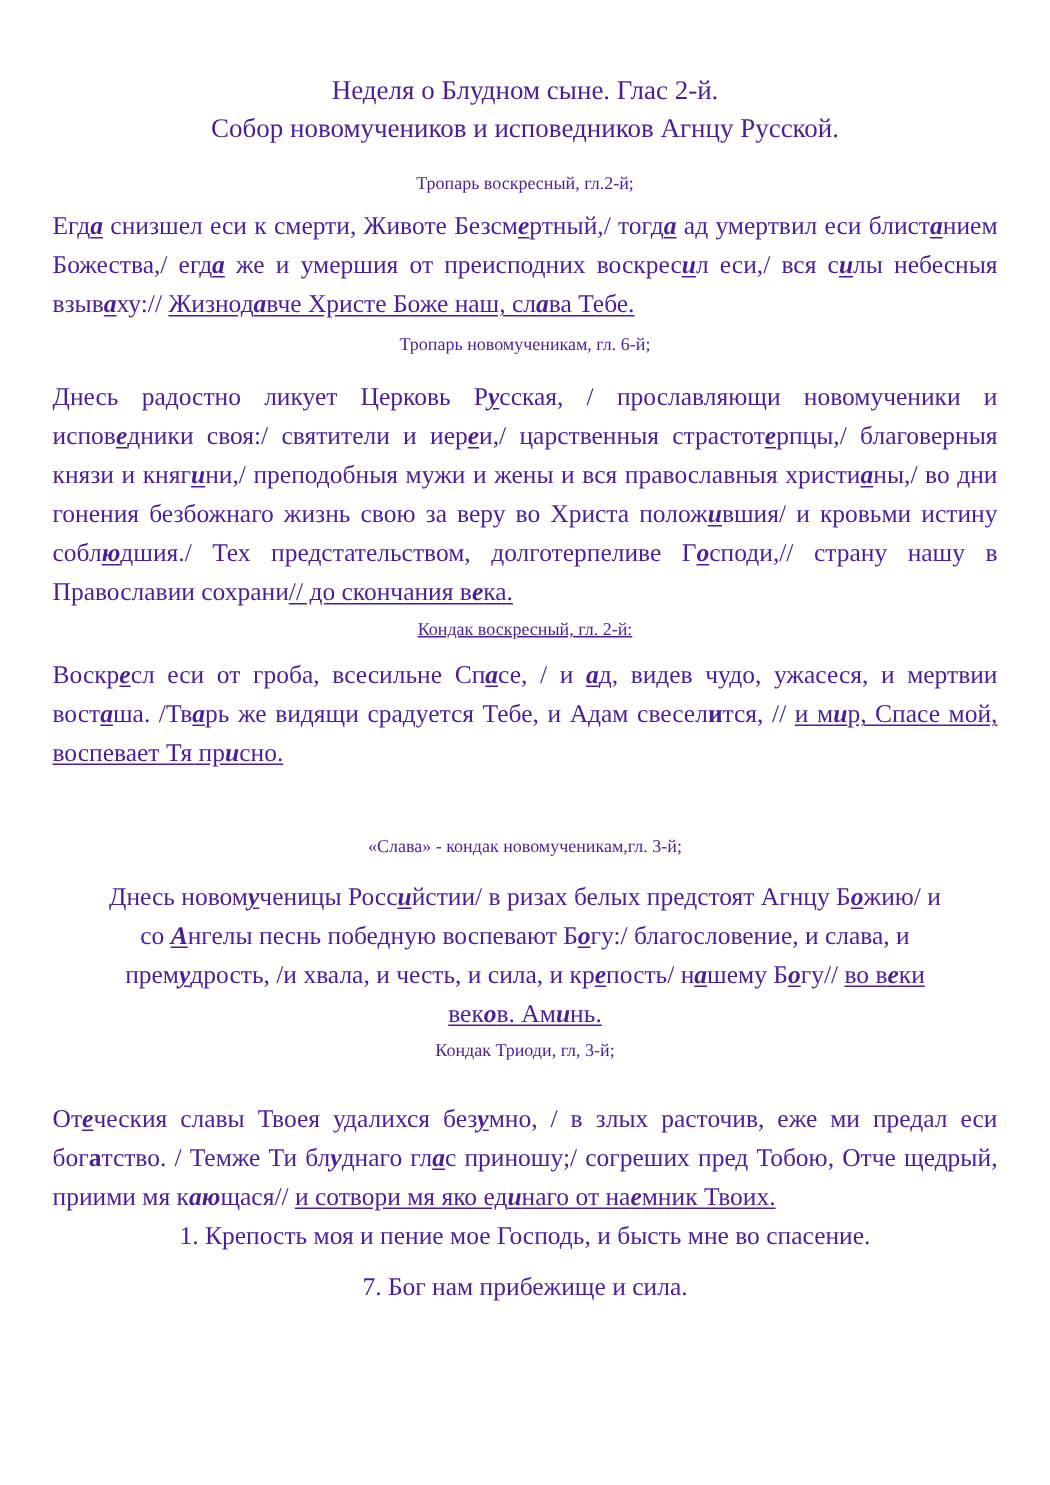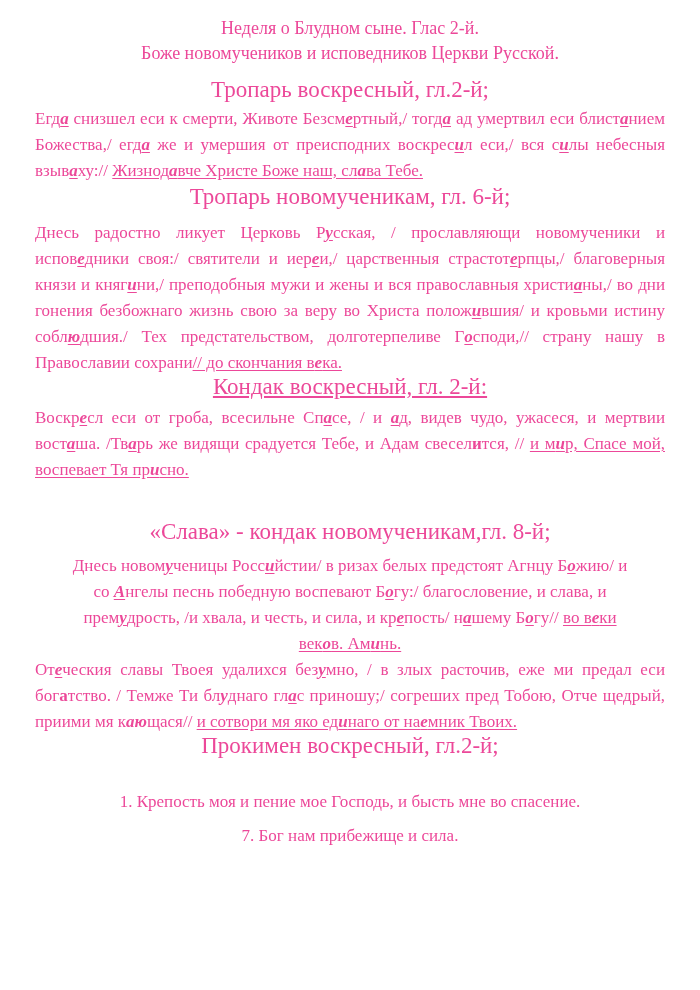--- a/index.html
+++ b/index.html
@@ -4,37 +4,37 @@
 <style>
   html, body {
     margin: 0;
     padding: 0;
     background: #ffffff;
   }
   .page {
     width: 700px;
     height: 990px;
     box-sizing: border-box;
-    padding: 16px 35px 0 35px;
+    padding: 48px 35px 0 35px;
     background: #ffffff;
-    color: #ec4899;
+    color: #4c1d95;
     font-family: "Liberation Serif", "DejaVu Serif", serif;
     font-size: 17px;
     overflow: hidden;
   }
   .title-block {
     text-align: center;
     font-size: 18px;
     line-height: 25px;
     margin-bottom: 13px;
   }
   .hd {
     text-align: center;
     font-weight: 400;
-    font-size: 23px;
+    font-size: 12px;
     line-height: 22px;
     margin: 0 0 6px 0;
   }
   .hd-1 { margin: 0 0 5px 0; }
   .hd-2 { margin: 2px 0 12px 0; }
   .hd-3 { margin: 0 0 7px 0; text-decoration: underline; }
   .hd-4 { margin: 38px 0 10px 0; }
   .hd-5 { margin: 0 0 22px 0; }
   .hd-6 { margin: 0 0 32px 0; }
   .para {
@@ -59,34 +59,34 @@
     margin-top: 48px;
   }
 </style>
 </head>
 <body>
 
 <div class="page">
 
   <header class="title-block">
     <div>Неделя о Блудном сыне. Глас 2-й.</div>
-    <div>Боже новомучеников и исповедников Церкви Русской.</div>
+    <div>Собор новомучеников и исповедников Агнцу Русской.</div>
   </header>
 
   <h2 class="hd hd-1">Тропарь воскресный, гл.2-й;</h2>
   <p class="para justify"><span>Егд</span><span class="acc">а</span><span> снизшел еси к смерти, Животе Безсм</span><span class="acc">е</span><span>ртный,/ тогд</span><span class="acc">а</span><span> ад умертвил еси блист</span><span class="acc">а</span><span>нием Божества,/ егд</span><span class="acc">а</span><span> же и умершия от преисподних воскрес</span><span class="acc">и</span><span>л еси,/ вся с</span><span class="acc">и</span><span>лы небесныя взыв</span><span class="acc">а</span><span>ху:// </span><span class="u">Жизнод</span><span class="u bi">а</span><span class="u">вче Христе Боже наш, сл</span><span class="u bi">а</span><span class="u">ва Тебе.</span></p>
 
   <h2 class="hd hd-2">Тропарь новомученикам, гл. 6-й;</h2>
   <p class="para justify"><span>Днесь радостно ликует Церковь Р</span><span class="acc">у</span><span>сская, / прославляющи новомученики и испов</span><span class="acc">е</span><span>дники своя:/ святители и иер</span><span class="acc">е</span><span>и,/ царственныя страстот</span><span class="acc">е</span><span>рпцы,/ благоверныя князи и княг</span><span class="acc">и</span><span>ни,/ преподобныя мужи и жены и вся православныя христи</span><span class="acc">а</span><span>ны,/ во дни гонения безбожнаго жизнь свою за веру во Христа полож</span><span class="acc">и</span><span>вшия/ и кровьми истину собл</span><span class="acc">ю</span><span>дшия./ Тех предстательством, долготерпеливе Г</span><span class="acc">о</span><span>споди,// страну нашу в Православии сохрани</span><span class="u">// до скончания в</span><span class="u bi">е</span><span class="u">ка.</span></p>
 
   <h2 class="hd hd-3">Кондак воскресный, гл. 2-й:</h2>
   <p class="para justify"><span>Воскр</span><span class="acc">е</span><span>сл еси от гроба, всесильне Сп</span><span class="acc">а</span><span>се, / и </span><span class="acc">а</span><span>д, видев чудо, ужасеся, и мертвии вост</span><span class="acc">а</span><span>ша. /Тв</span><span class="acc">а</span><span>рь же видящи срадуется Тебе, и Адам свесел</span><span class="b">и</span><span>тся, // </span><span class="u">и м</span><span class="u bi">и</span><span class="u">р, Спасе мой, воспевает Тя пр</span><span class="u bi">и</span><span class="u">сно.</span></p>
 
-  <h2 class="hd hd-4">«Слава» - кондак новомученикам,гл. 8-й;</h2>
+  <h2 class="hd hd-4">«Слава» - кондак новомученикам,гл. 3-й;</h2>
   <p class="para left"><span>Днесь новом</span><span class="acc">у</span><span>ченицы Росс</span><span class="acc">и</span><span>йстии/ в ризах белых предстоят Агнцу Б</span><span class="acc">о</span><span>жию/ и</span><br><span>со </span><span class="acc">А</span><span>нгелы песнь победную воспевают Б</span><span class="acc">о</span><span>гу:/ благословение, и слава, и</span><br><span>прем</span><span class="acc">у</span><span>дрость, /и хвала, и честь, и сила, и кр</span><span class="acc">е</span><span>пость/ н</span><span class="acc">а</span><span>шему Б</span><span class="acc">о</span><span>гу// </span><span class="u">во в</span><span class="u bi">е</span><span class="u">ки</span><br><span class="u">век</span><span class="u bi">о</span><span class="u">в. Ам</span><span class="u bi">и</span><span class="u">нь.</span></p>
 
+  <h2 class="hd hd-5">Кондак Триоди, гл, 3-й;</h2>
   <p class="para justify"><span>От</span><span class="acc">е</span><span>ческия славы Твоея удалихся без</span><span class="acc">у</span><span>мно, / в злых расточив, еже ми предал еси бог</span><span class="b">а</span><span>тство. / Темже Ти бл</span><span class="bi">у</span><span>днаго гл</span><span class="acc">а</span><span>с приношу;/ согреших пред Тобою, Отче щедрый, приими мя к</span><span class="bi">аю</span><span>щася// </span><span class="u">и сотвори мя яко ед</span><span class="u bi">и</span><span class="u">наго от на</span><span class="u bi">е</span><span class="u">мник Твоих.</span></p>
 
-  <h2 class="hd hd-6">Прокимен воскресный, гл.2-й;</h2>
   <p class="para item">1. Крепость моя и пение мое Господь, и бысть мне во спасение.</p>
   <p class="para item">7. Бог нам прибежище и сила.</p>
 
 </div>
 
 </body></html>

